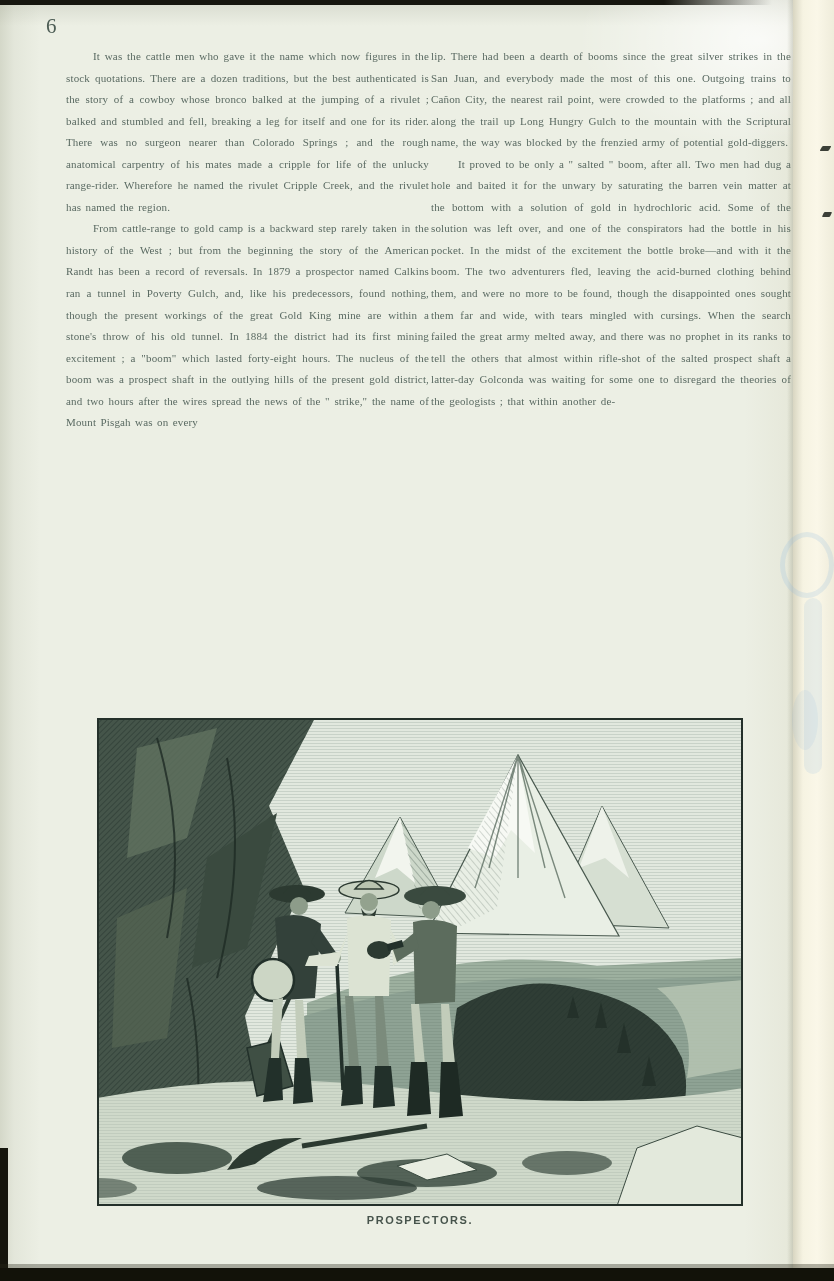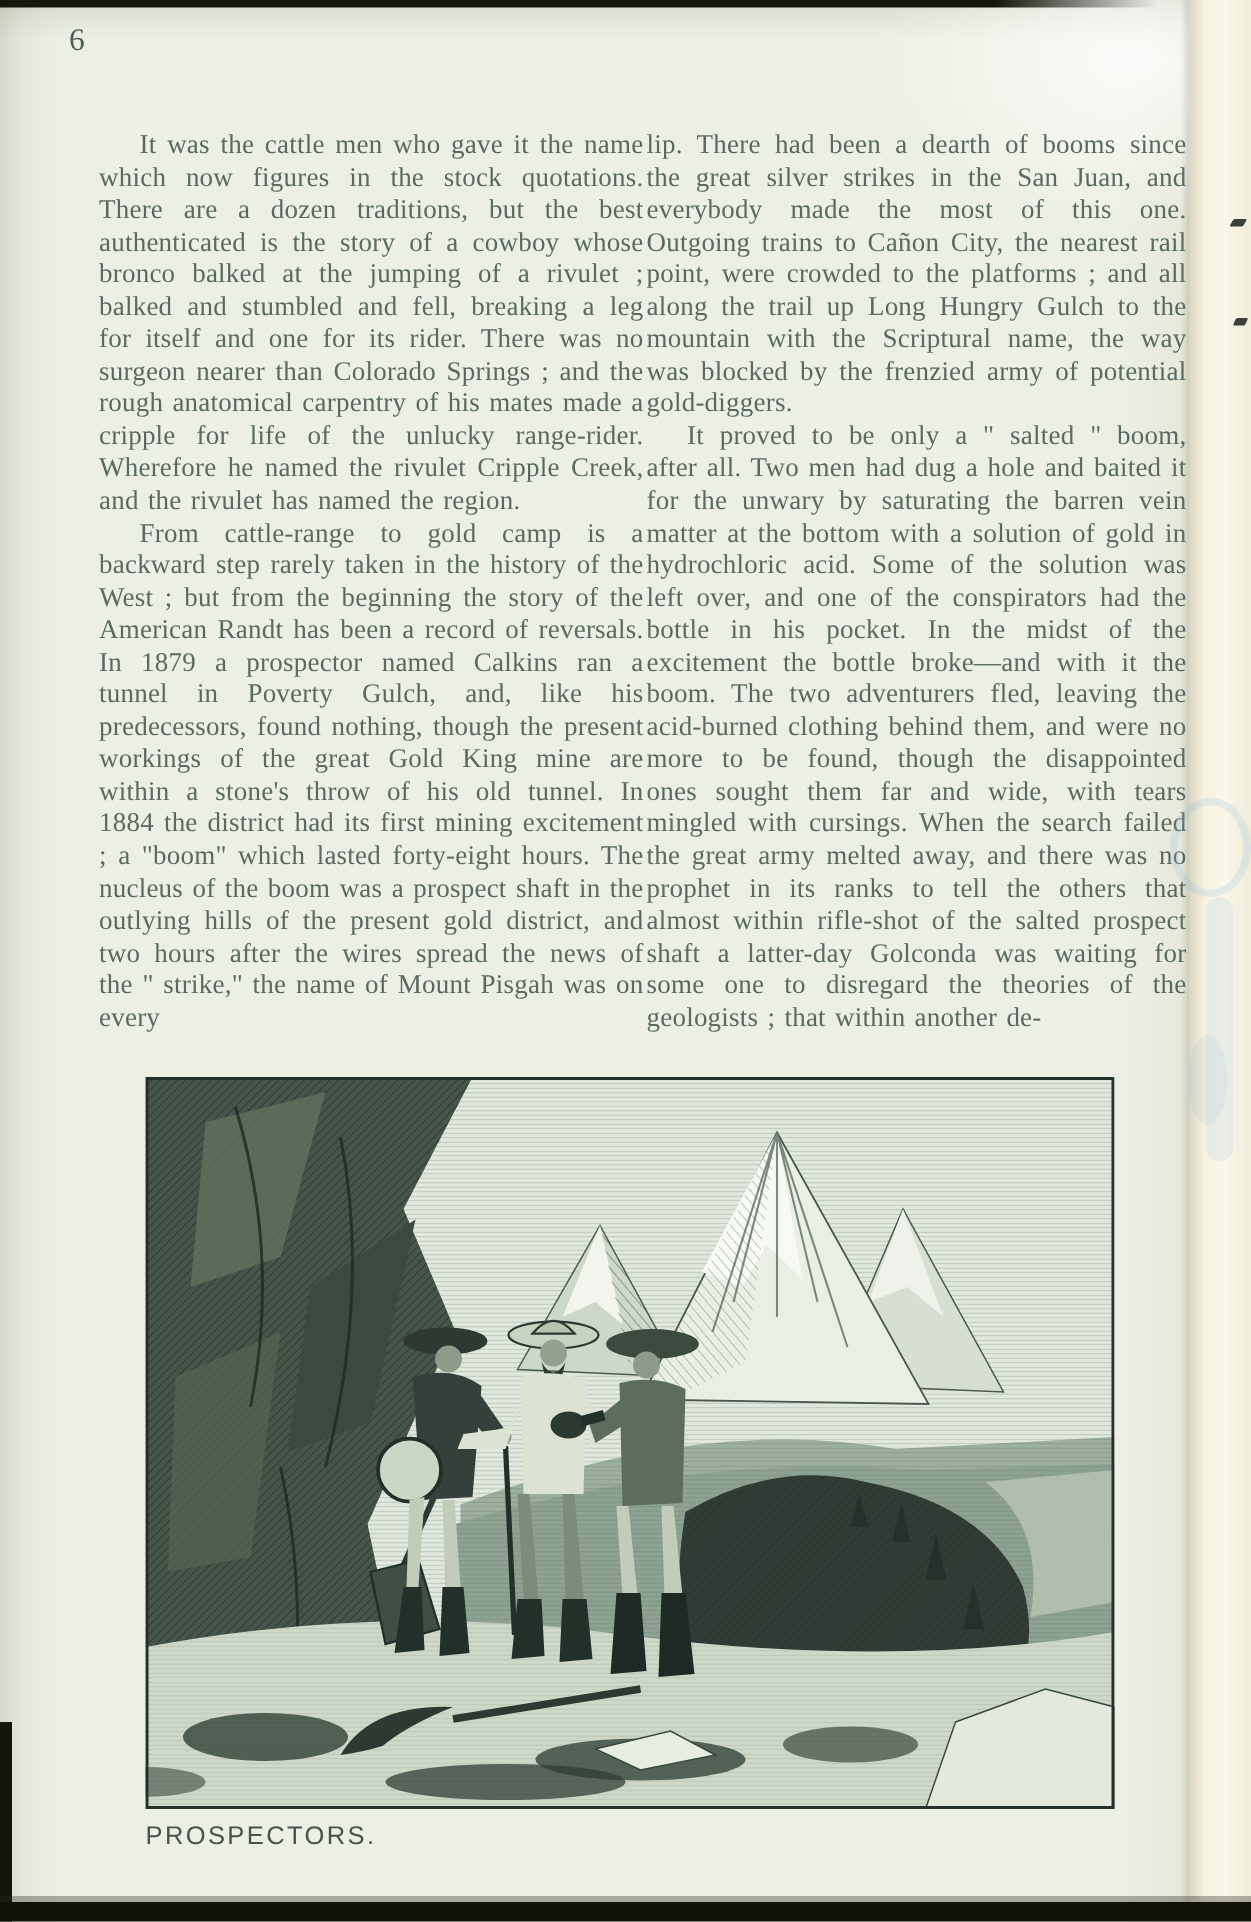--- a/index.html
+++ b/index.html
@@ -34,36 +34,36 @@
   .blue-bar{position:absolute;left:804px;top:598px;width:18px;height:176px;border-radius:9px;
     background:rgba(140,185,225,.16);}
   .blue-blob{position:absolute;left:792px;top:690px;width:26px;height:60px;border-radius:50%;
     background:rgba(140,185,225,.12);}
 
   .page-number{
     position:absolute;left:46px;top:14px;font-size:21px;color:var(--ink-dark,#4e5e56);
   }
   .col{
     position:absolute;top:46px;height:668px;
-    font-size:18px;line-height:21.55px;color:var(--ink,#5a6a62);
-    text-align:justify;letter-spacing:.15px;word-spacing:1.5px;margin-top:40px;
+    font-size:11px;line-height:21.55px;color:var(--ink,#5a6a62);
+    text-align:justify;letter-spacing:.15px;word-spacing:1.5px;
   }
   .col p{margin:0;}
   .col p.indent{text-indent:27px;}
   .col-left{left:66px;width:363px;}
   .col-right{left:431px;width:360px;}
 
   .illustration{
     position:absolute;left:97px;top:718px;width:646px;height:488px;
   }
   .illustration svg{display:block;}
   .caption{
-    position:absolute;left:97px;top:1214px;width:646px;
+    position:absolute;left:97px;top:1214px;width:646px;text-align:center;
     font-family:"Liberation Sans","DejaVu Sans",sans-serif;
-    font-size:17px;font-weight:400;letter-spacing:1.6px;color:var(--caption-ink,#47544c);
+    font-size:11px;font-weight:700;letter-spacing:1.6px;color:var(--caption-ink,#47544c);
   }
 </style>
 </head>
 <body>
 
 <div class="paper-shade"></div>
 
 <div class="page-number">6</div>
 
 <div class="col col-left">

